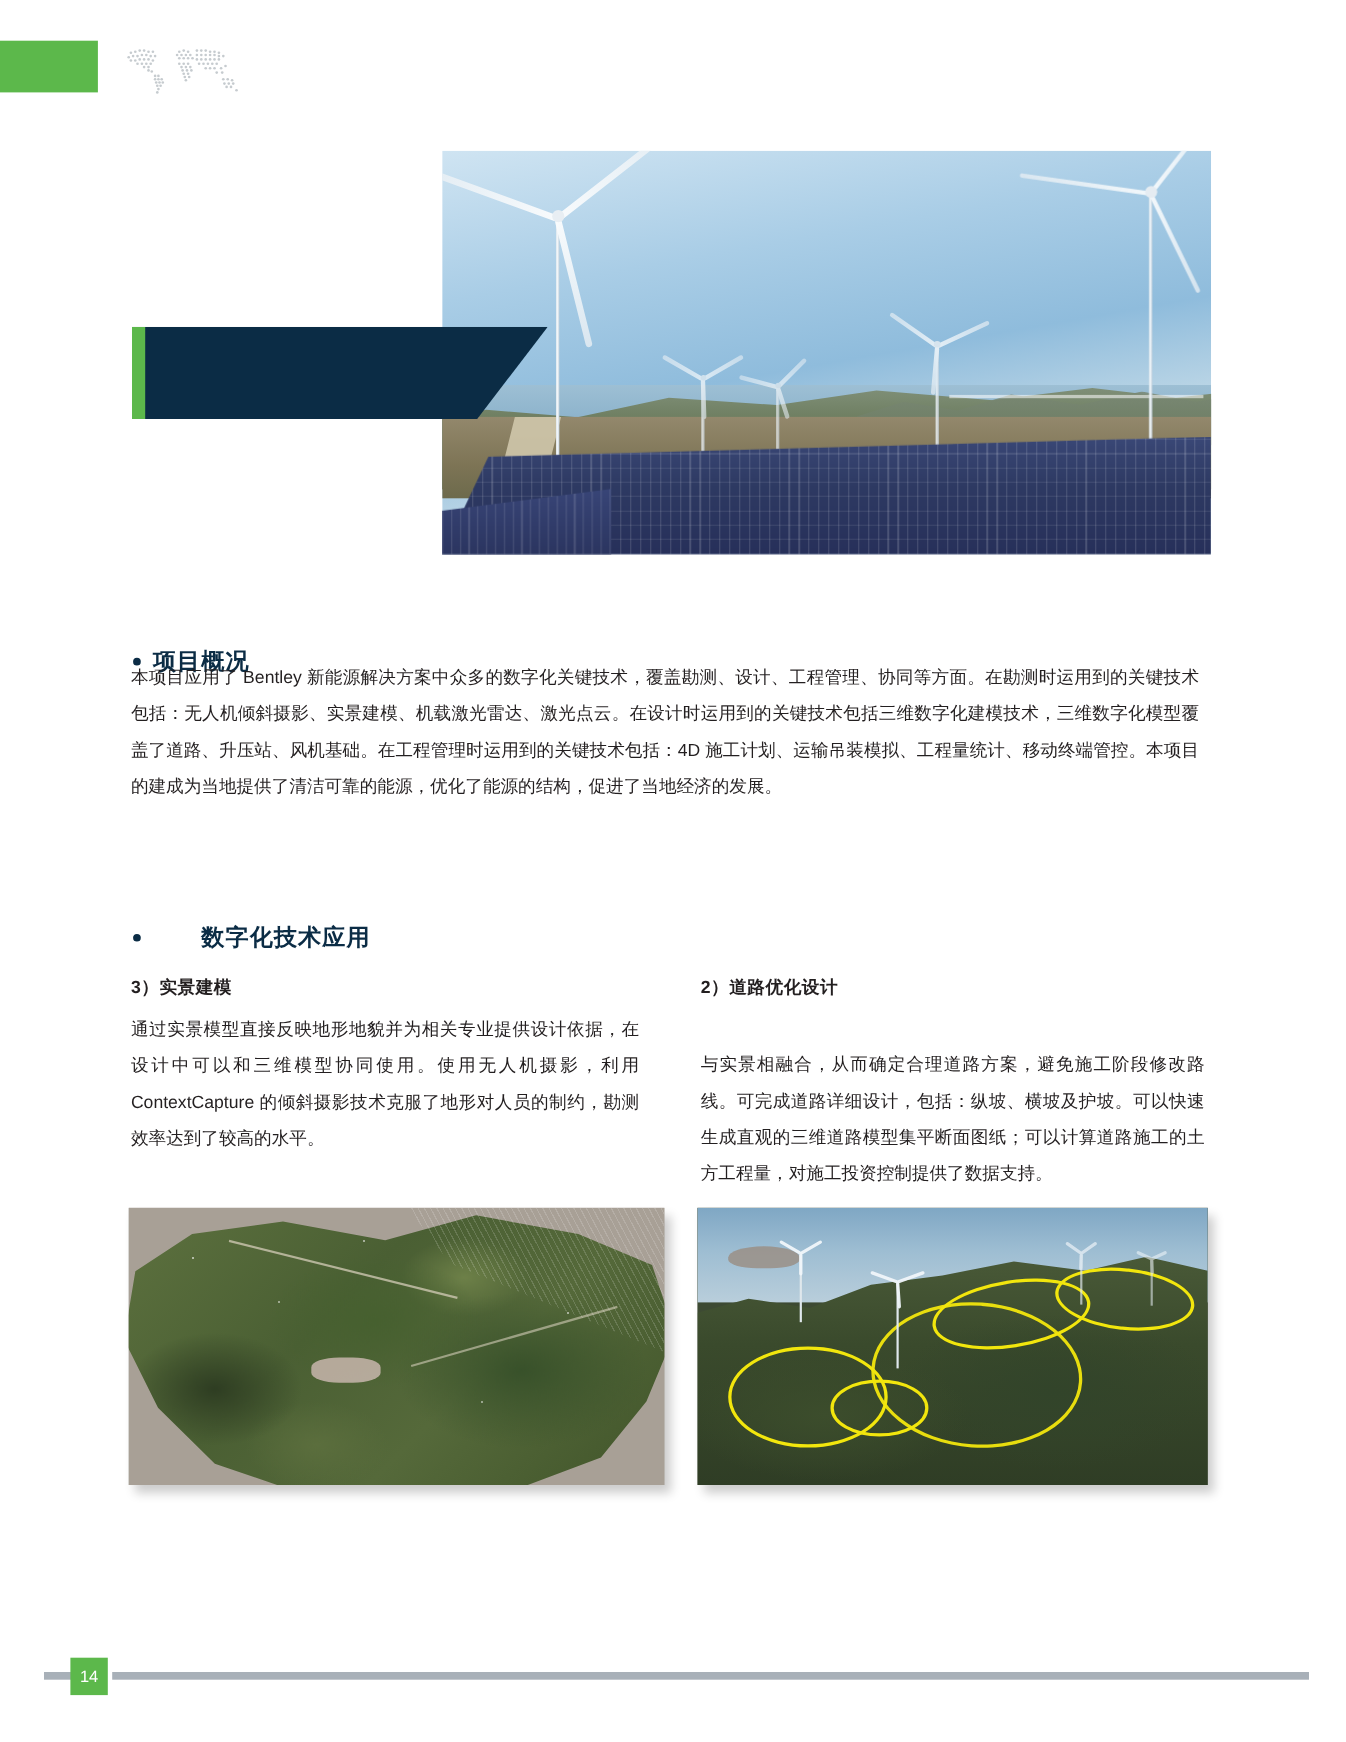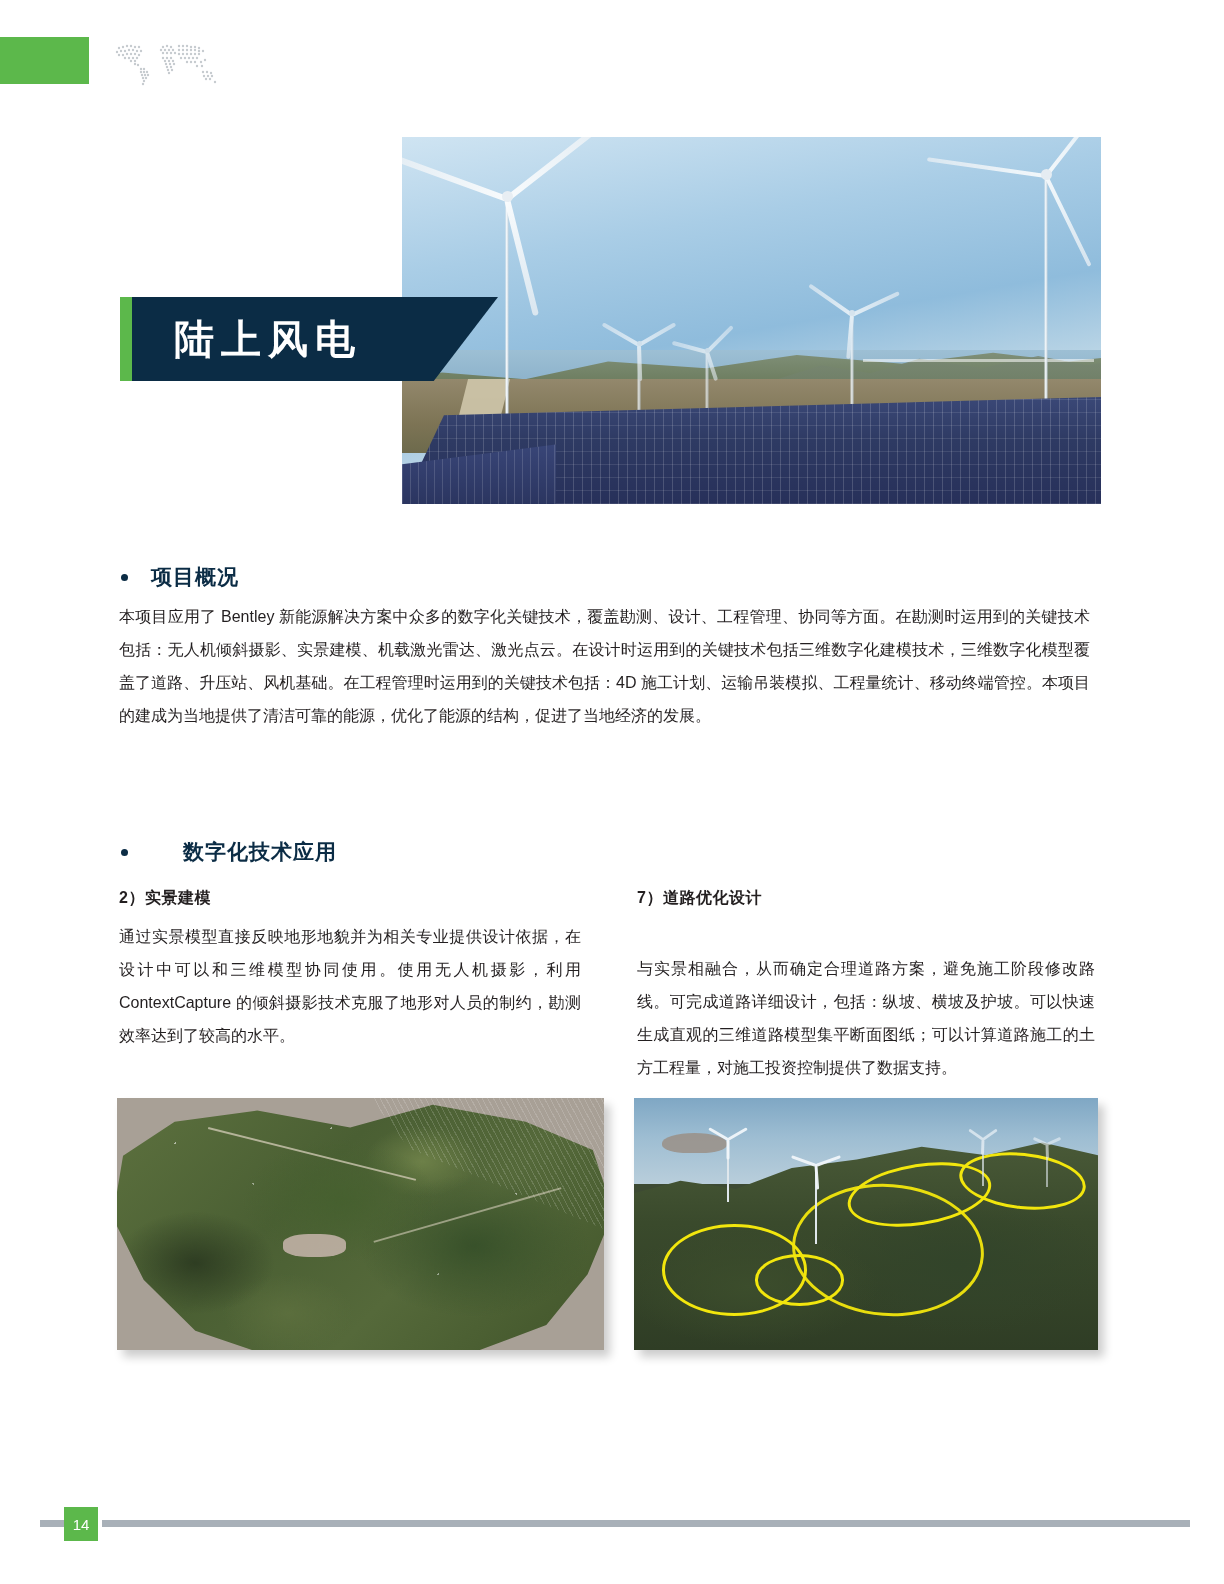--- a/index.html
+++ b/index.html
@@ -183,21 +183,21 @@
     font-weight: bold;
     letter-spacing: 1px;
   }
   .section-heading .dot {
     width: 7px; height: 7px;
     border-radius: 50%;
     background: #0b2c45;
     margin-right: 11px;
     flex: none;
   }
-  #heading-overview { left: 121px; top: 563px; gap: 12px; }
+  #heading-overview { left: 121px; top: 587px; }
   #heading-tech { left: 121px; top: 838px; gap: 44px; }
 
   .body-text {
     position: absolute;
     font-size: 16px;
     line-height: 33px;
     color: #231f20;
     text-align: justify;
     font-family: "Liberation Sans", "DejaVu Sans", sans-serif;
   }
@@ -548,38 +548,37 @@
     <div class="blade" style="width:100px; transform: rotate(64deg);"></div>
     <div class="hub"></div>
   </div>
 
   <div class="hero-solar"></div>
   <div class="hero-solar2"></div>
 </div>
 
 <div class="title-banner">
   <div class="title-accent"></div>
-  <div class="title-text">陆上风电</div>
 </div>
 
 <div class="section-heading" id="heading-overview">
   <span class="dot"></span>
   <span>项目概况</span>
 </div>
 <div class="body-text" id="overview-paragraph">本项目应用了 Bentley 新能源解决方案中众多的数字化关键技术，覆盖勘测、设计、工程管理、协同等方面。在勘测时运用到的关键技术包括：无人机倾斜摄影、实景建模、机载激光雷达、激光点云。在设计时运用到的关键技术包括三维数字化建模技术，三维数字化模型覆盖了道路、升压站、风机基础。在工程管理时运用到的关键技术包括：4D 施工计划、运输吊装模拟、工程量统计、移动终端管控。本项目的建成为当地提供了清洁可靠的能源，优化了能源的结构，促进了当地经济的发展。</div>
 
 <div class="section-heading" id="heading-tech">
   <span class="dot"></span>
   <span>数字化技术应用</span>
 </div>
 
-<div class="sub-heading" id="sub-heading-1">2）实景建模</div>
+<div class="sub-heading" id="sub-heading-1">3）实景建模</div>
 <div class="body-text" id="col-text-1">通过实景模型直接反映地形地貌并为相关专业提供设计依据，在设计中可以和三维模型协同使用。使用无人机摄影，利用 ContextCapture 的倾斜摄影技术克服了地形对人员的制约，勘测效率达到了较高的水平。</div>
 
-<div class="sub-heading" id="sub-heading-2">7）道路优化设计</div>
+<div class="sub-heading" id="sub-heading-2">2）道路优化设计</div>
 <div class="body-text" id="col-text-2">与实景相融合，从而确定合理道路方案，避免施工阶段修改路线。可完成道路详细设计，包括：纵坡、横坡及护坡。可以快速生成直观的三维道路模型集平断面图纸；可以计算道路施工的土方工程量，对施工投资控制提供了数据支持。</div>
 
 <div class="figure" id="figure-reality-mesh">
   <div class="mesh-bg"></div>
   <div class="mesh-terrain"></div>
   <div class="mesh-road"></div>
   <div class="mesh-road2"></div>
   <div class="mesh-scar"></div>
   <div class="mesh-paths"></div>
   <div class="mesh-speckle"></div>

